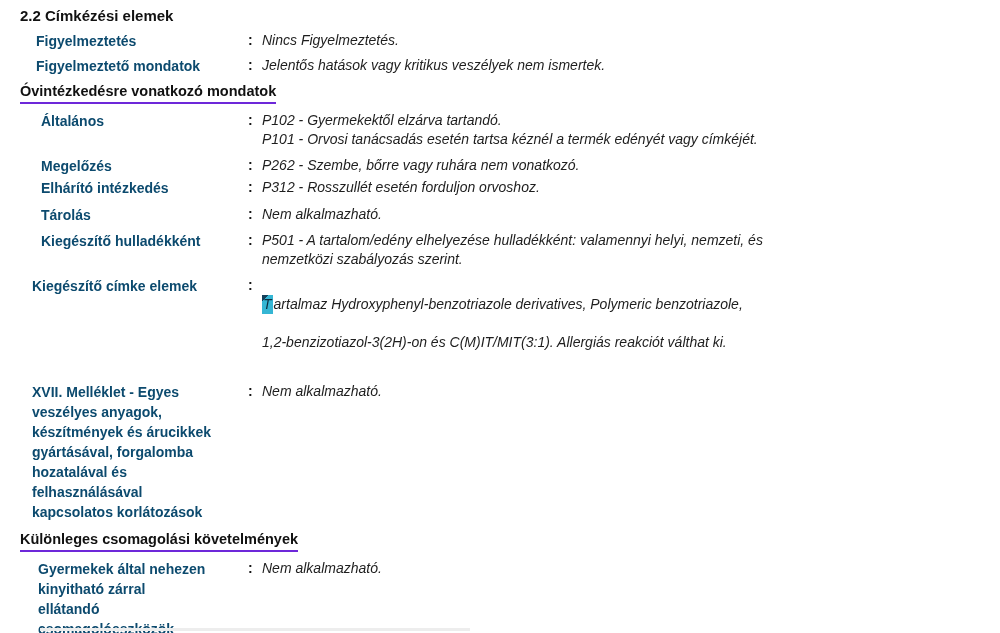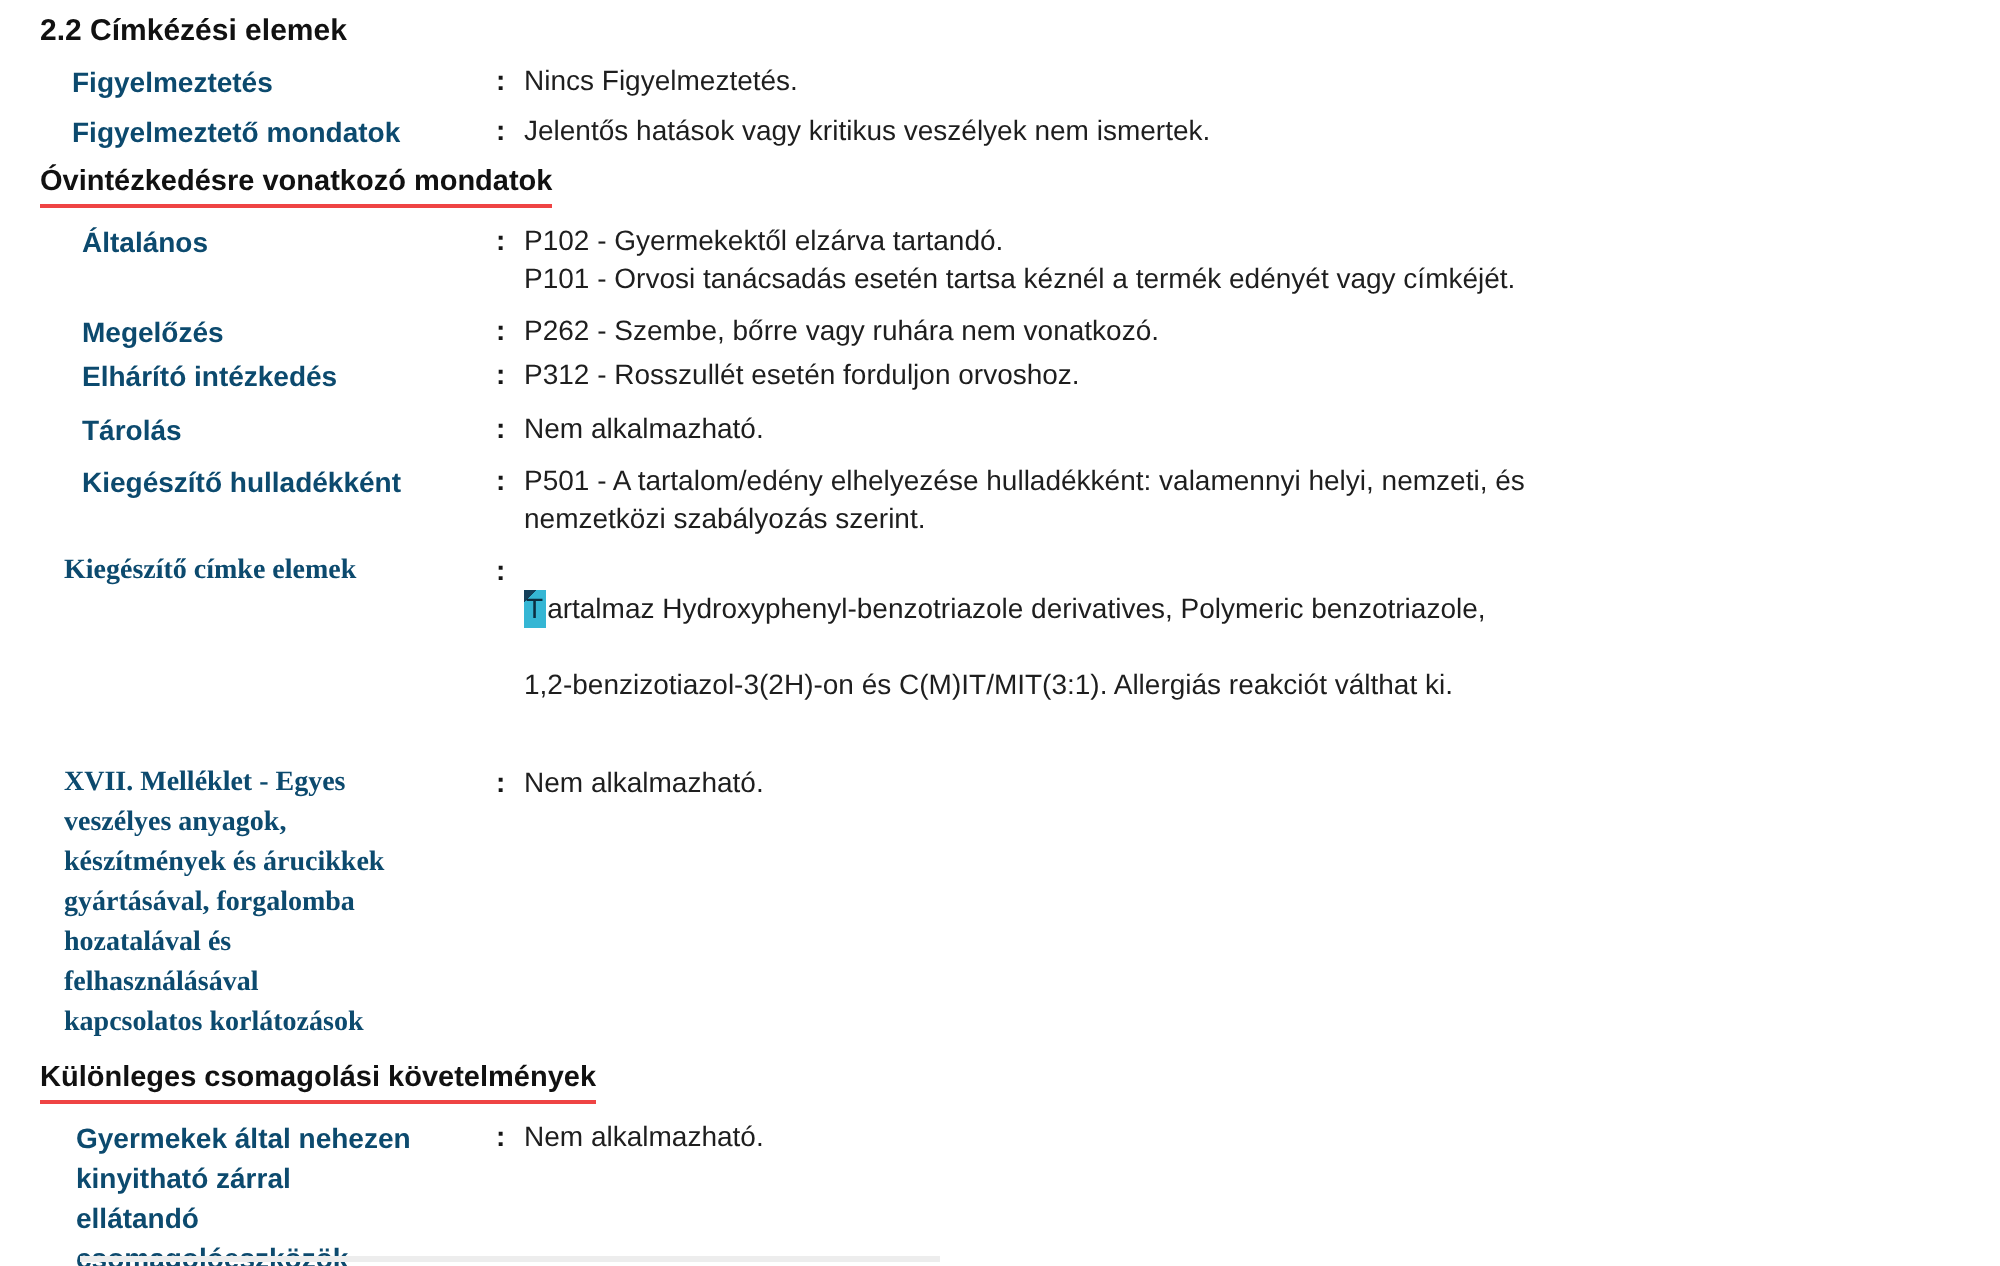--- a/index.html
+++ b/index.html
@@ -23,21 +23,21 @@
     margin: 0;
   }
   .sect {
     font-size: 14.5px;
     font-weight: 700;
     color: #111111;
     line-height: 20px;
   }
   .sect .u {
     display: inline-block;
-    border-bottom: 2px solid #ef4444;
+    border-bottom: 2px solid #6d28d9;
     padding-bottom: 1px;
   }
   .row {
     display: grid;
     grid-template-columns: 228px 14px auto;
     align-items: start;
   }
   .lbl {
     font-weight: 700;
     color: #0c4a6e;
@@ -47,22 +47,23 @@
   .colon {
     font-weight: 700;
     color: #161616;
     line-height: 19px;
     text-align: left;
   }
   .val {
     line-height: 19px;
     color: #1e1e1e;
     white-space: pre-line;
+    font-style: italic;
   }
-  .ind0  { padding-left: 12px; font-family: Liberation Serif, serif; }
+  .ind0  { padding-left: 12px; }
   .ind16 { padding-left: 16px; }
   .ind18 { padding-left: 18px; }
   .ind21 { padding-left: 21px; }
   .mt4  { margin-top: 2px; }
   .mt5  { margin-top: 5px; }
   .mt6  { margin-top: 6px; }
   .mt7  { margin-top: 7px; }
   .mt11 { margin-top: 11px; }
   .hl {
     display: inline-block;

